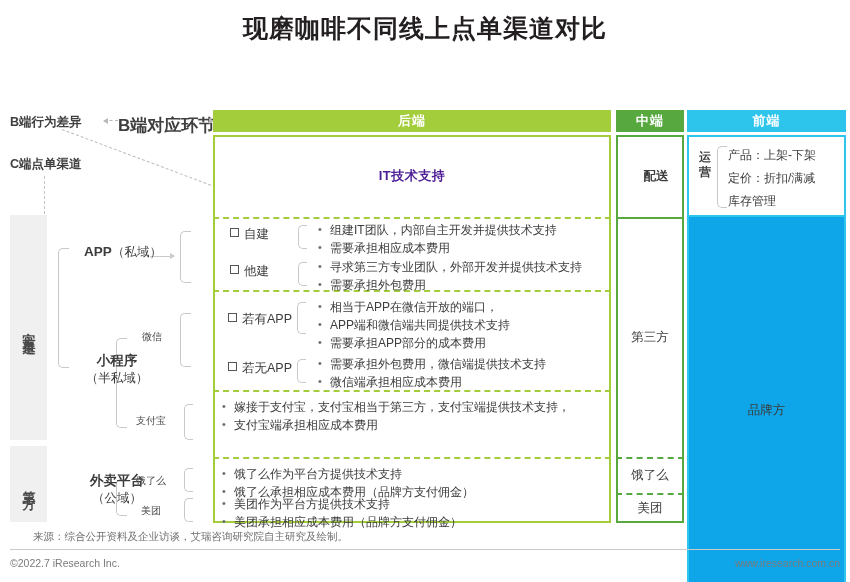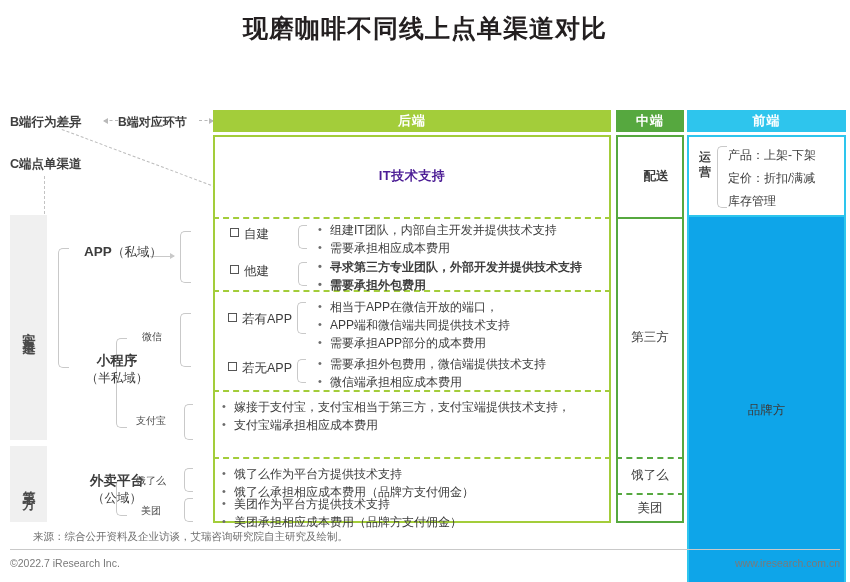--- a/index.html
+++ b/index.html
@@ -16,21 +16,21 @@
   
   .title{
     position:absolute;left:0;top:12px;width:850px;
     text-align:center;
     font-size:25px;font-weight:bold;color:#231f20;
     letter-spacing:1px;
   }
 
   
   .lbl-b-behavior{position:absolute;left:10px;top:114px;font-size:12.5px;font-weight:bold;color:#3f3f3f;}
-  .lbl-b-link{position:absolute;left:118px;top:114px;font-size:12px;font-weight:bold;color:#3f3f3f;text-align:right;}
+  .lbl-b-link{position:absolute;left:118px;top:114px;font-size:17px;font-weight:bold;color:#3f3f3f;text-align:right;}
   .lbl-c-channel{position:absolute;left:10px;top:156px;font-size:12.5px;font-weight:bold;color:#3f3f3f;}
 
   
   .arr-left{position:absolute;left:104px;top:120px;width:14px;height:1px;border-top:1.4px dashed #b9b9b9;}
   .arr-left:before{content:"";position:absolute;left:-1px;top:-3.2px;
      border-top:3.4px solid transparent;border-bottom:3.4px solid transparent;border-right:5px solid #b9b9b9;}
   .arr-right{position:absolute;left:199px;top:120px;width:14px;height:1px;border-top:1.4px dashed #b9b9b9;}
   .arr-right:after{content:"";position:absolute;right:-1px;top:-3.2px;
      border-top:3.4px solid transparent;border-bottom:3.4px solid transparent;border-left:5px solid #b9b9b9;}
 
@@ -194,21 +194,21 @@
   <div class="brk" style="left:298px;top:225px;width:8px;height:22px;"></div>
   <div class="bul" style="left:318px;top:222px;width:285px;">
     <div>组建IT团队，内部自主开发并提供技术支持</div>
     <div>需要承担相应成本费用</div>
   </div>
 
   <div class="opt" style="left:230px;top:263px;">
     <span class="sq"></span><span>他建</span>
   </div>
   <div class="brk" style="left:298px;top:262px;width:8px;height:22px;"></div>
-  <div class="bul" style="left:318px;top:259px;width:285px;font-weight:bold;">
+  <div class="bul" style="left:318px;top:259px;width:285px;">
     <div>寻求第三方专业团队，外部开发并提供技术支持</div>
     <div>需要承担外包费用</div>
   </div>
 
   <div class="opt" style="left:228px;top:311px;">
     <span class="sq"></span><span>若有APP</span>
   </div>
   <div class="brk" style="left:297px;top:302px;width:8px;height:30px;"></div>
   <div class="bul" style="left:318px;top:299px;width:285px;">
     <div>相当于APP在微信开放的端口，</div>

